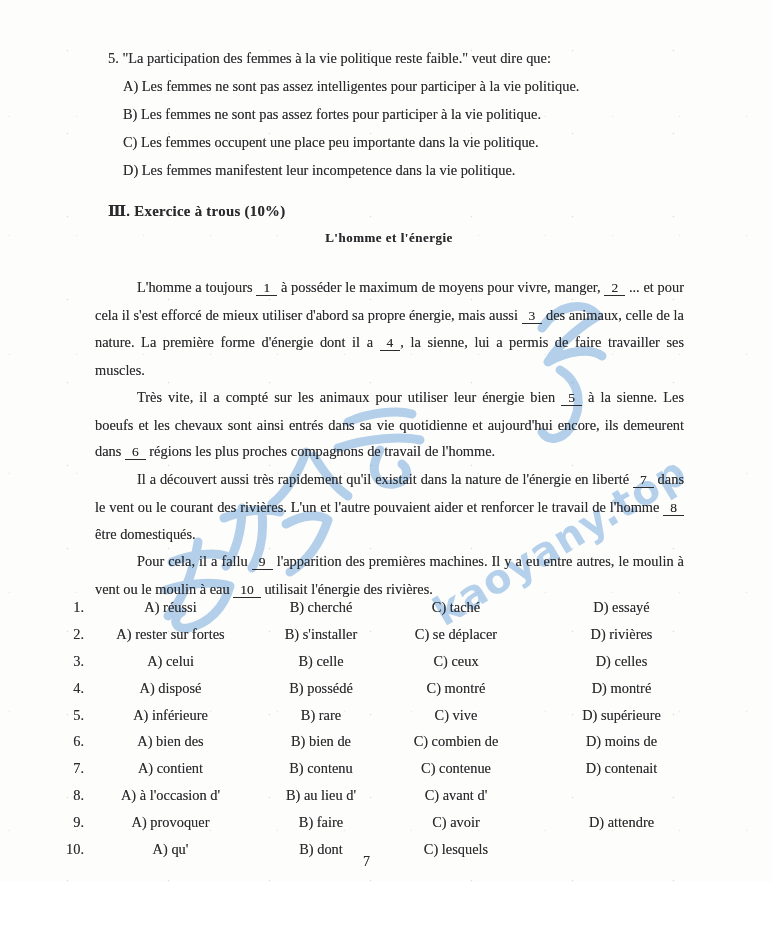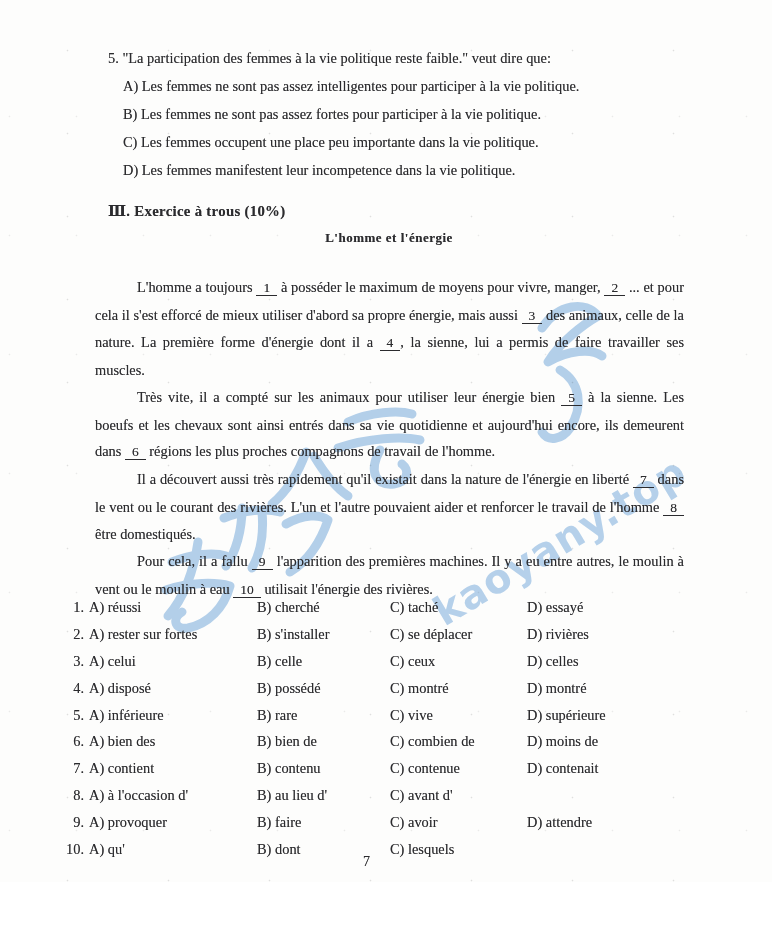--- a/index.html
+++ b/index.html
@@ -38,21 +38,21 @@
 
   .sec-heading{position:absolute;left:108px;top:202px;font-weight:bold;font-size:14.8px;letter-spacing:.3px;}
   .passage-title{position:absolute;left:95px;top:230px;width:588px;text-align:center;font-weight:bold;font-size:13px;letter-spacing:.5px;}
   .passage{position:absolute;left:95px;top:255px;width:589px;font-size:14.4px;line-height:26.7px;text-align:justify;margin-top:19px;}
   .passage p{margin:0;text-indent:42px;}
   .blank{padding:0 7px;border-bottom:1.4px solid #2b2b2e;font-size:13.5px;}
 
   .answers{position:absolute;left:56px;top:599px;width:660px;font-size:14.4px;}
   .arow{display:grid;grid-template-columns:28px 168px 133px 137px 1fr;height:26.9px;align-items:baseline;}
   .anum{text-align:right;}
-  .acell{padding-left:5px;}
+  .acell{padding-left:5px;text-align:center;}
 
   .pageno{position:absolute;left:363px;top:854px;font-size:14px;}
 </style>
 </head>
 <body>
 
 <div class="page">
 
   <svg class="calligraphy" width="480" height="360" viewBox="0 0 480 360" aria-hidden="true">
     <path d="M402,38 C418,14 446,10 458,26 C444,34 420,52 408,72 C428,60 452,58 462,66"></path>

